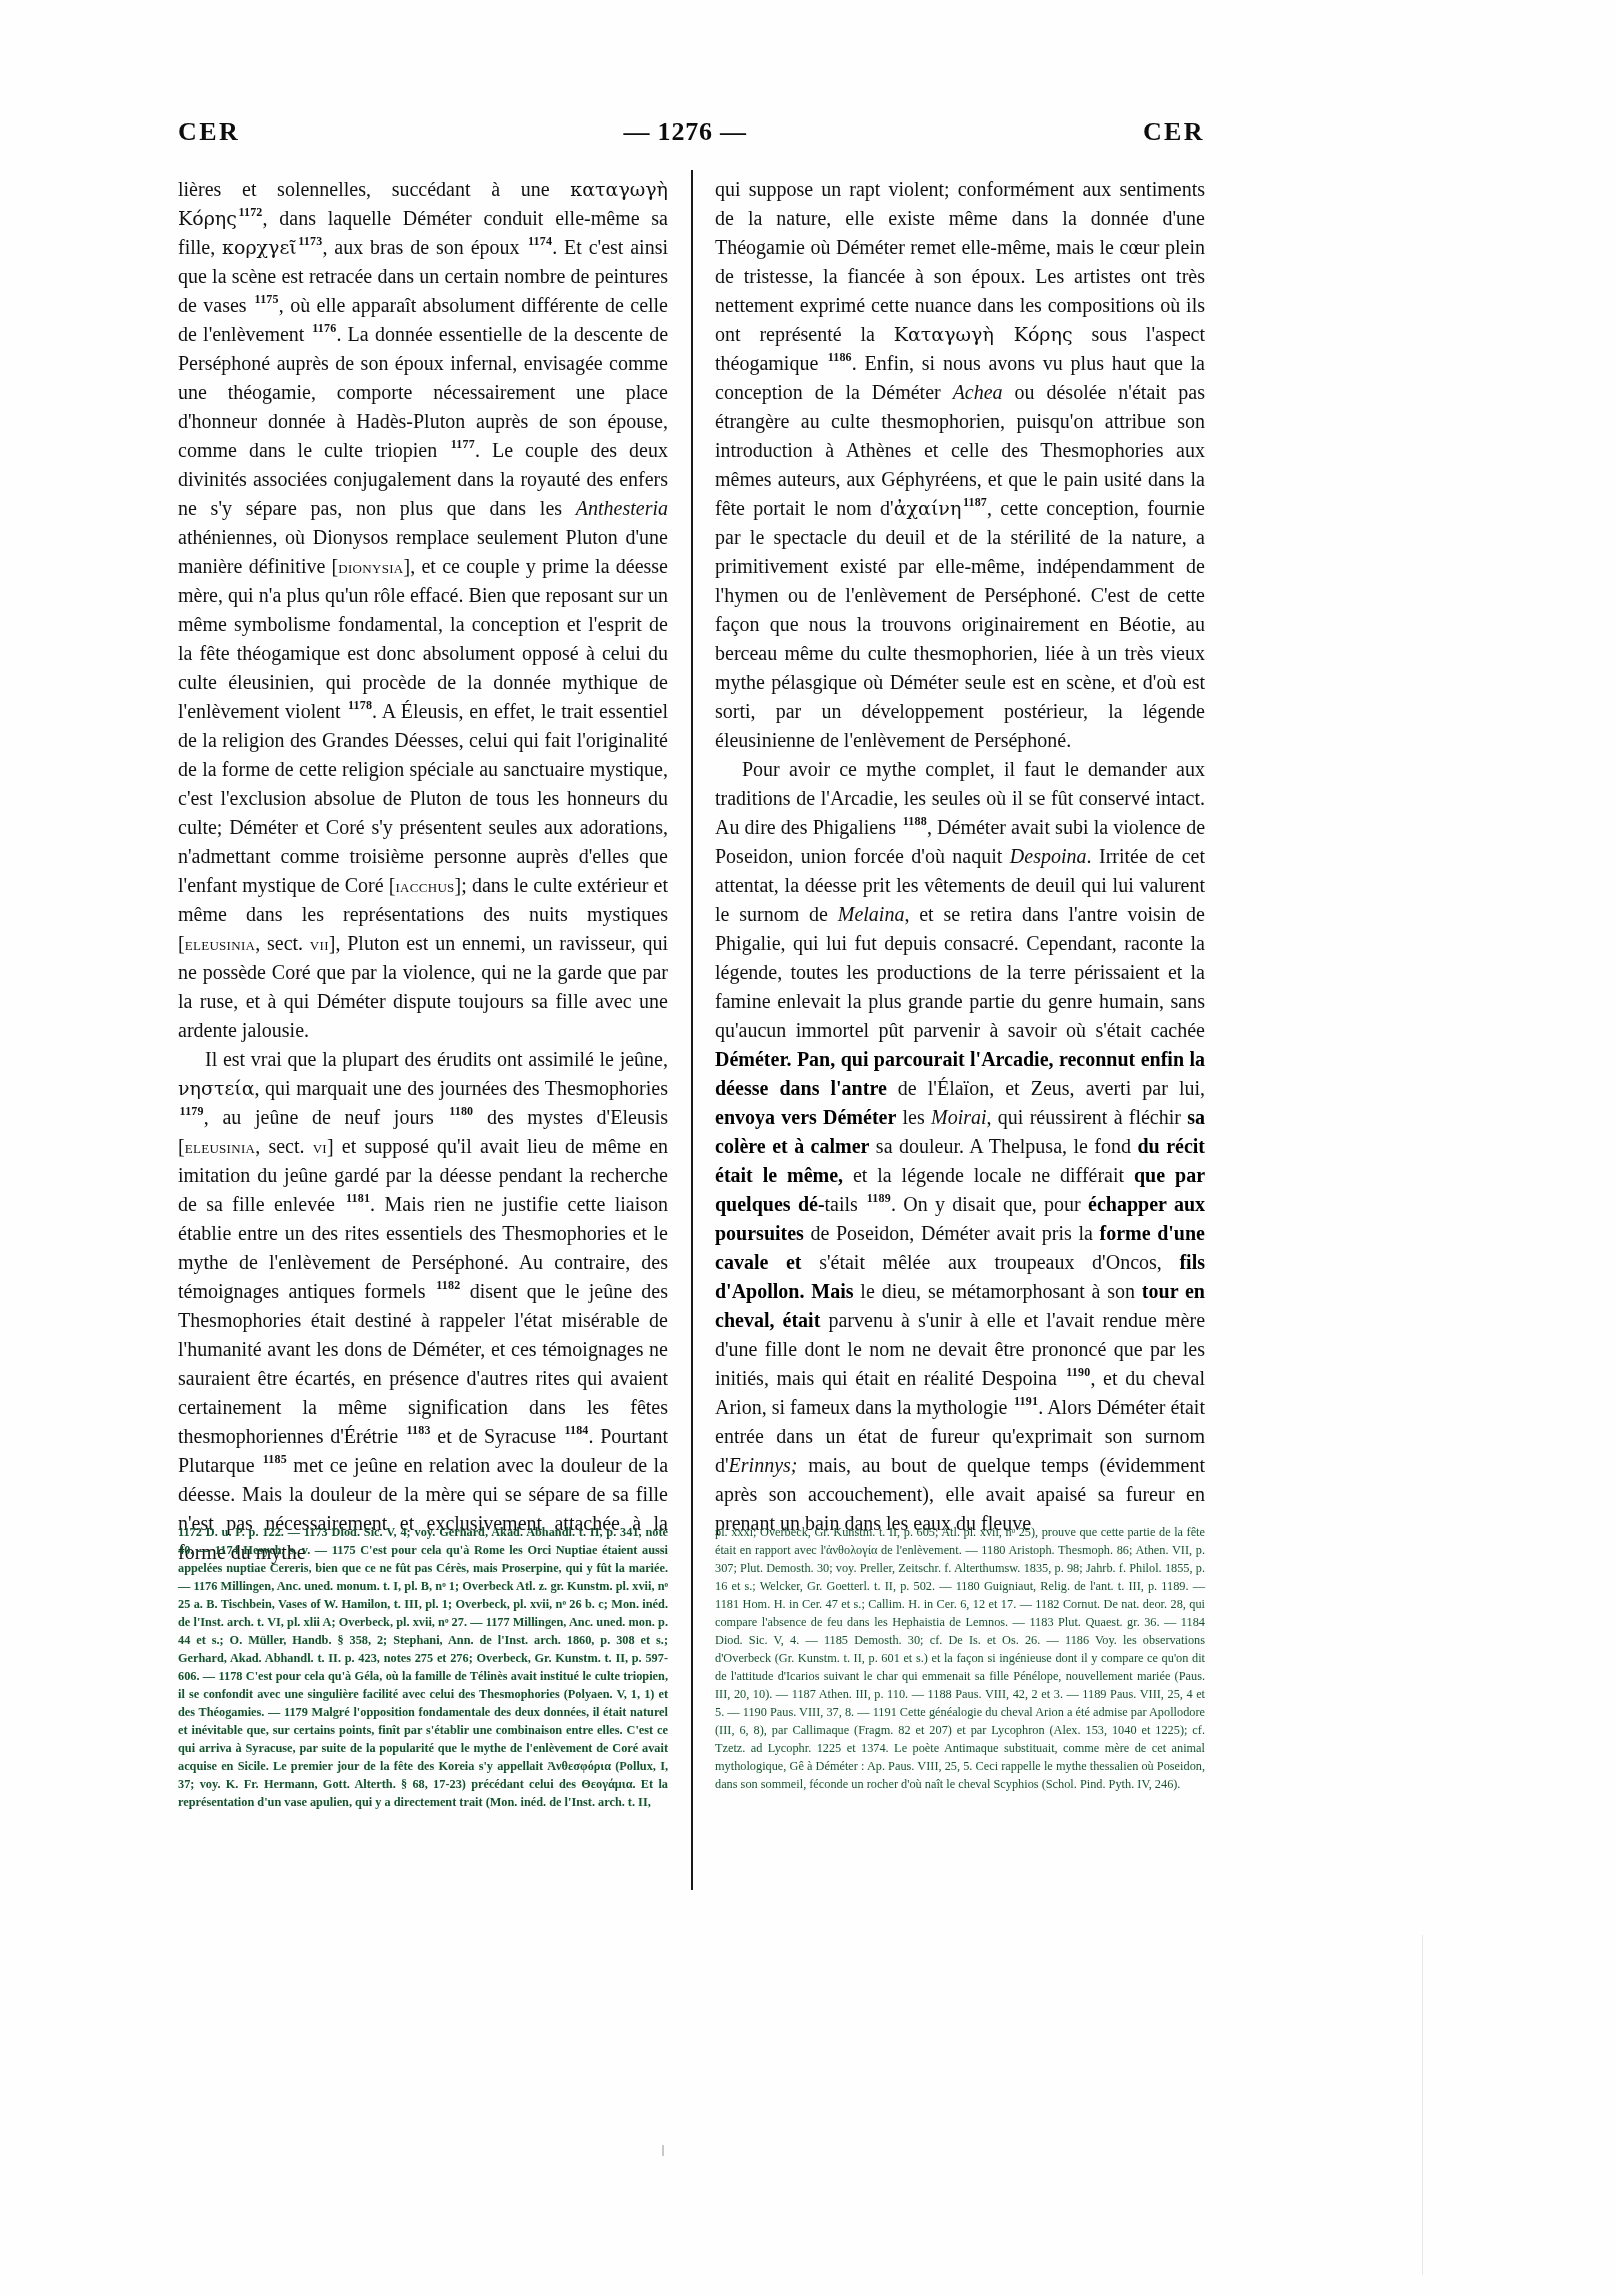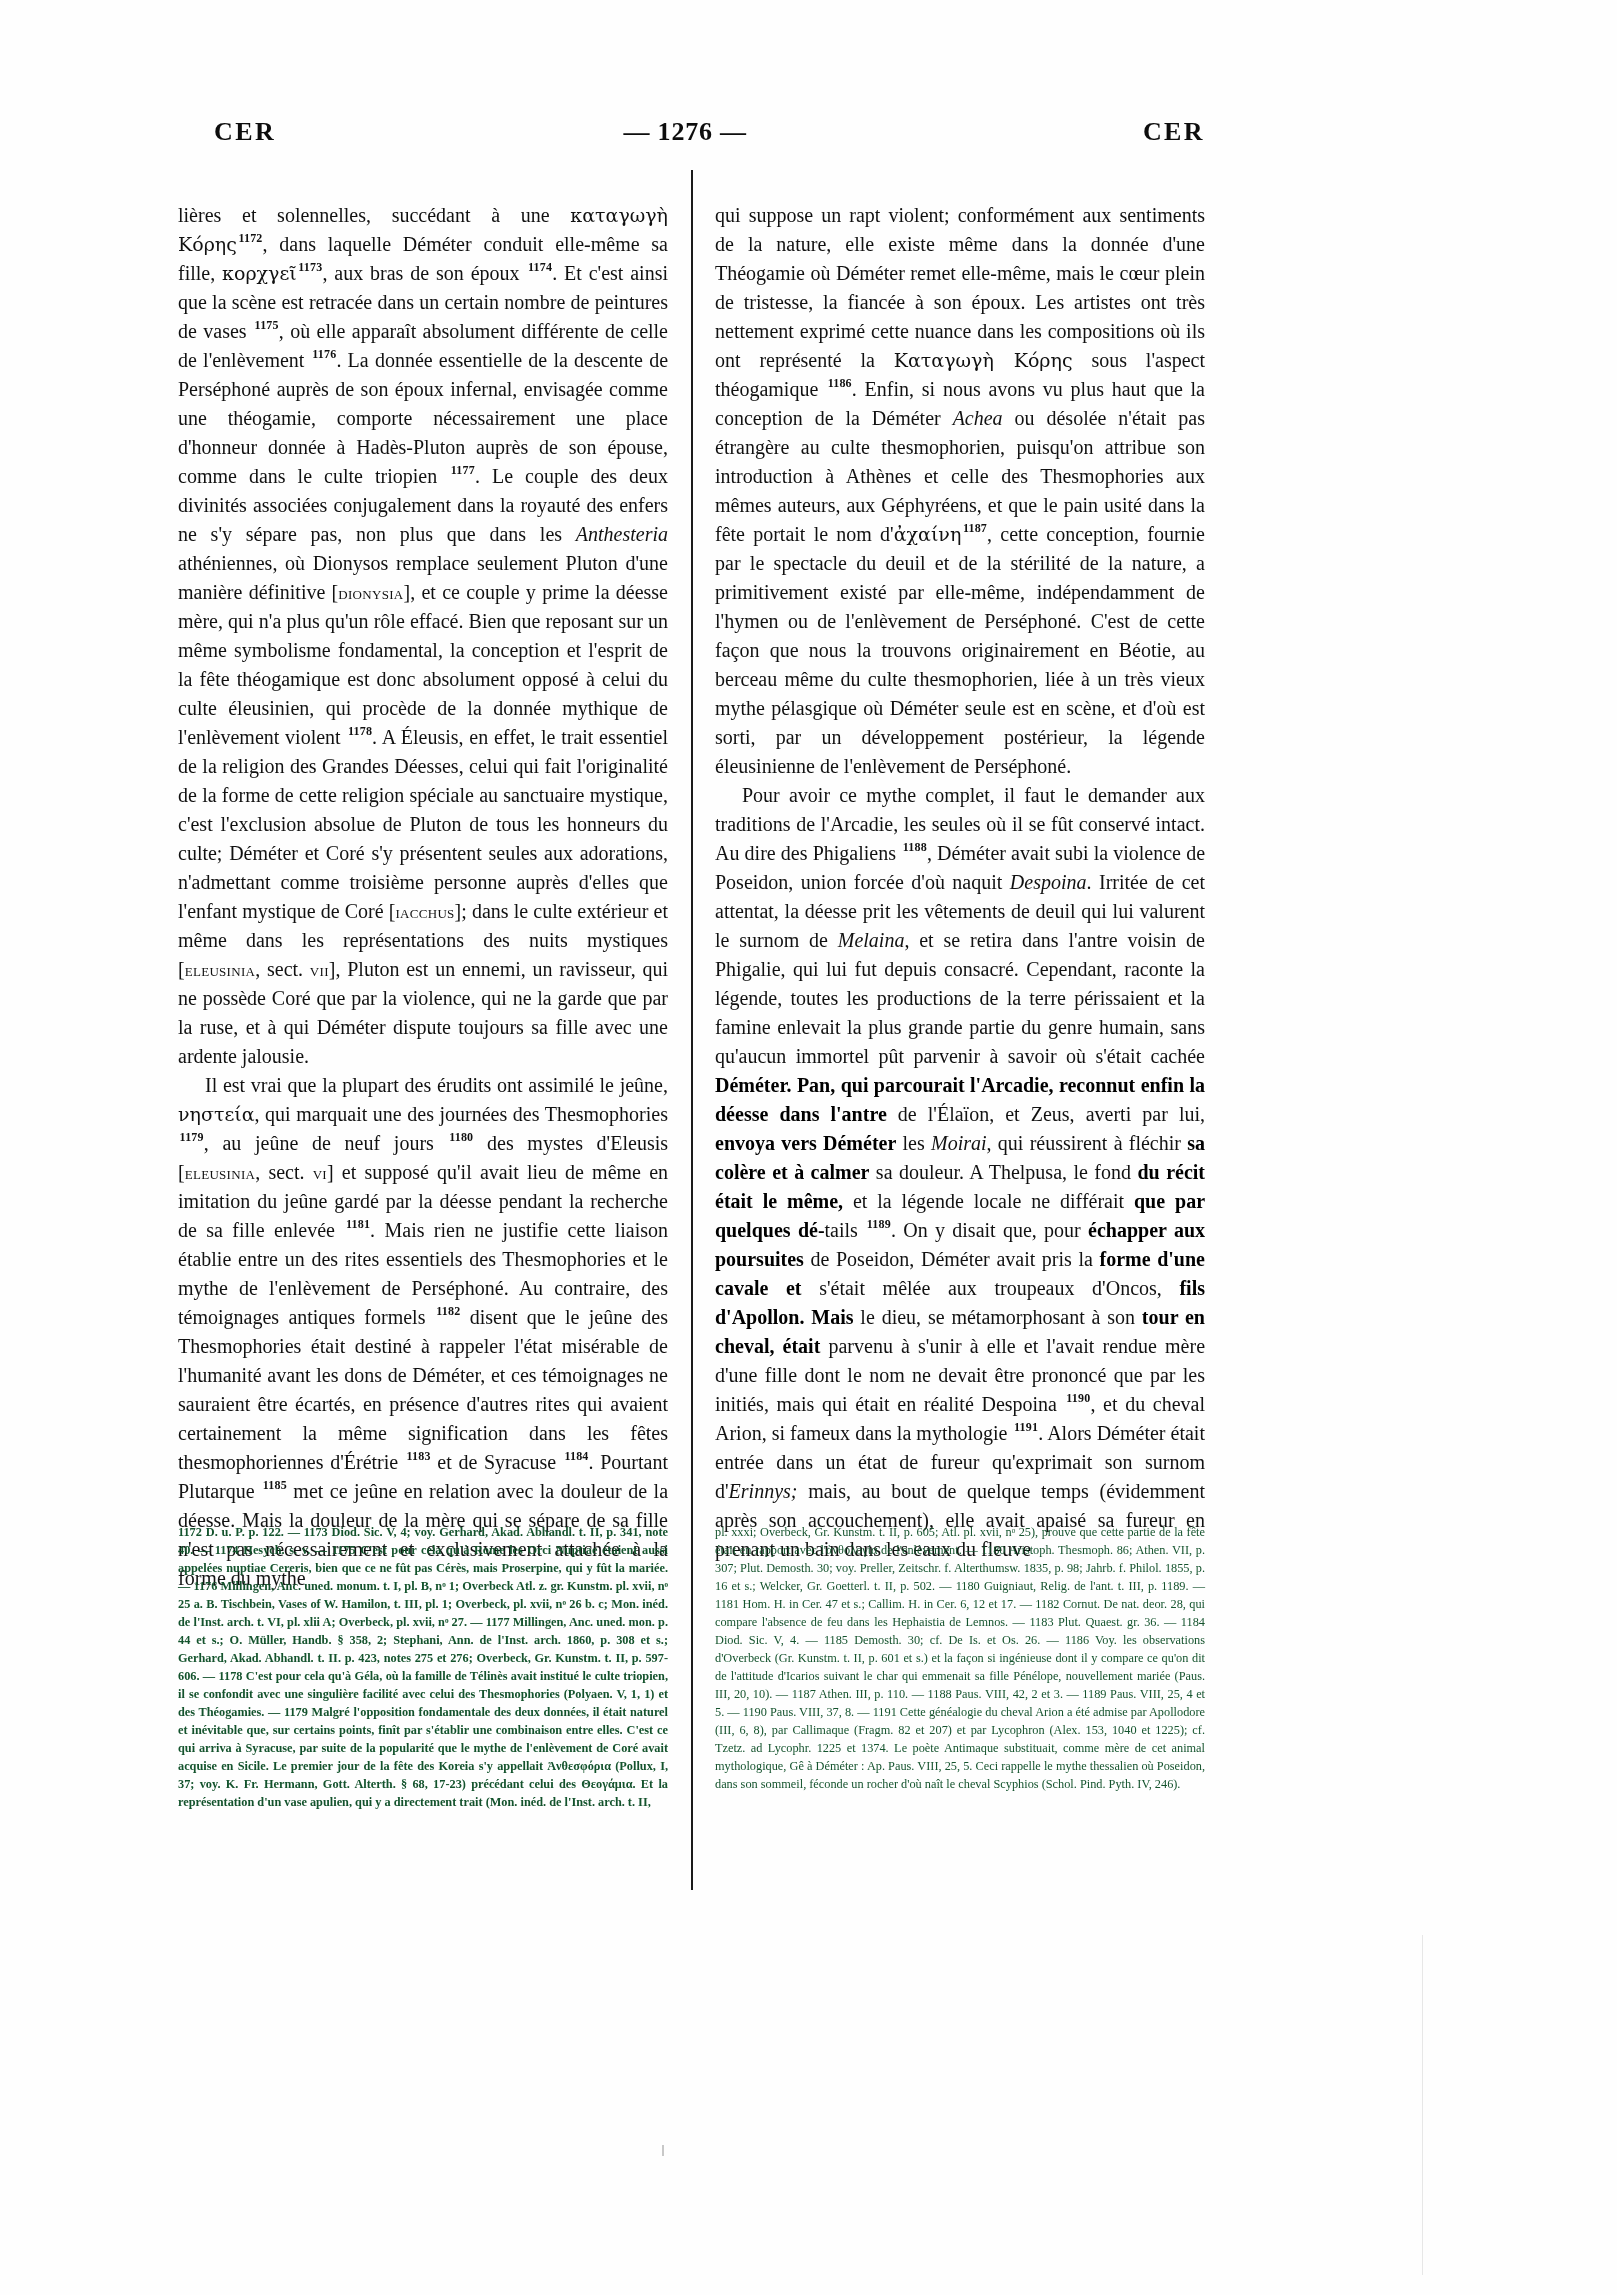--- a/index.html
+++ b/index.html
@@ -27,21 +27,20 @@
     display: flex;
     align-items: baseline;
     justify-content: space-between;
   }
   .rh-item {
     font-size: 26px;
     font-weight: 700;
     letter-spacing: 2.4px;
     color: #0d0d0d;
     white-space: nowrap;
-    margin-left: 36px;
   }
   .rh-center {
     font-size: 26px;
     font-weight: 700;
     letter-spacing: 0.8px;
     color: #0d0d0d;
     transform: translateX(-6.3px);
   }
 
   
@@ -73,21 +72,20 @@
   }
 
   
   .body-text {
     font-size: 20px;
     line-height: 29px;
     text-align: justify;
     text-justify: inter-word;
     hyphens: manual;
     color: #111111;
-    margin-top: 26px;
   }
   .body-text p { margin: 0; }
   .body-text p.indent { text-indent: 27px; }
 
   .gk { font-family: "DejaVu Serif", "Liberation Serif", serif; font-size: 19px; }
   i, .it { }
   .sc {
     font-variant: small-caps;
     font-size: 19px;
     letter-spacing: 0.3px;

